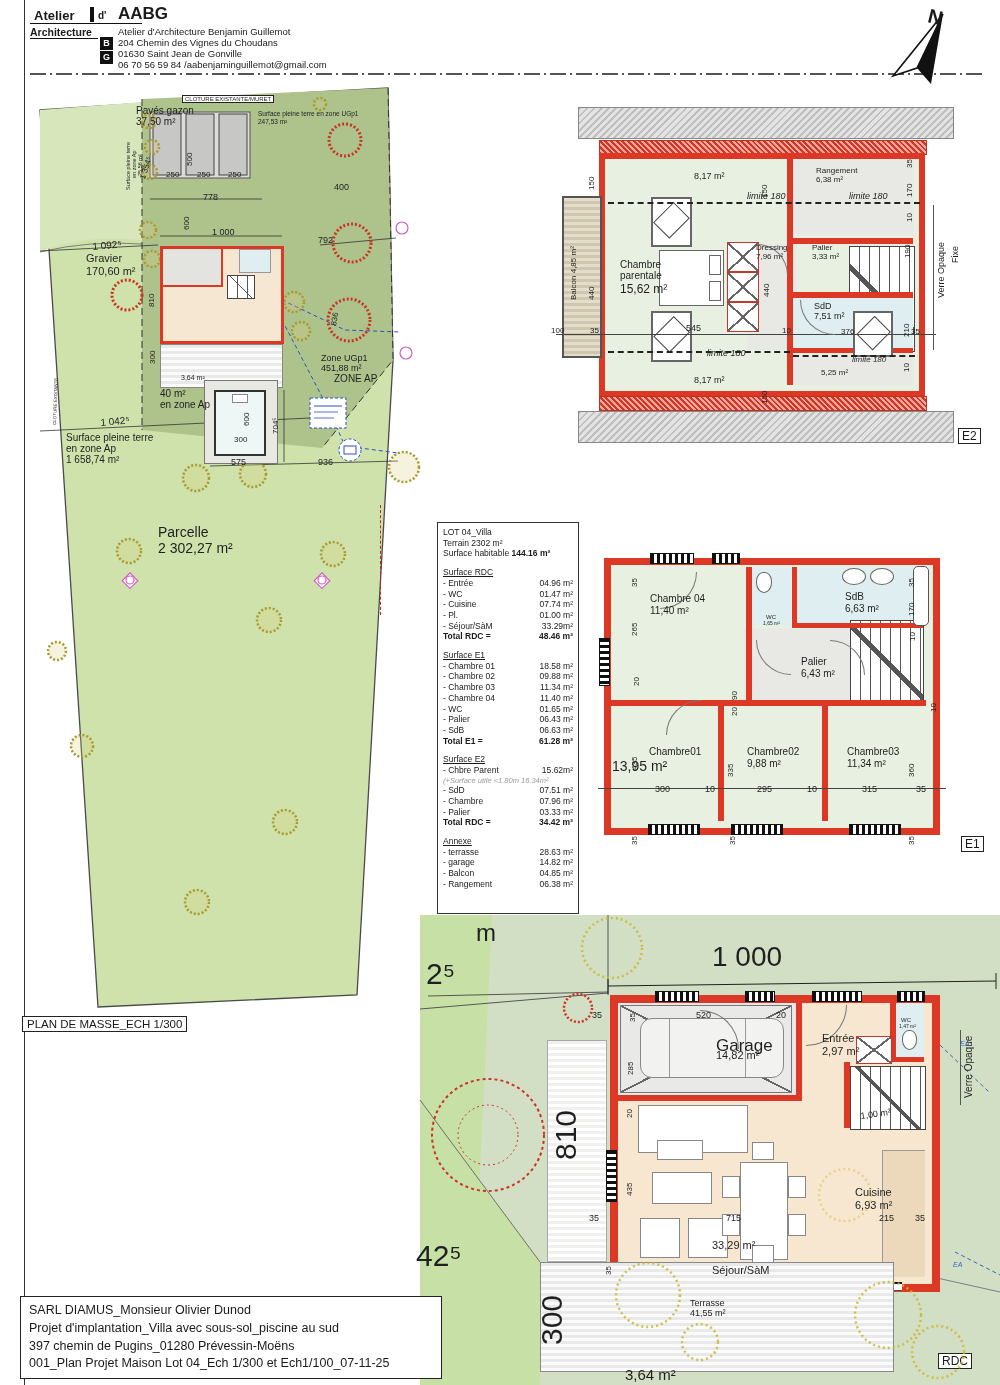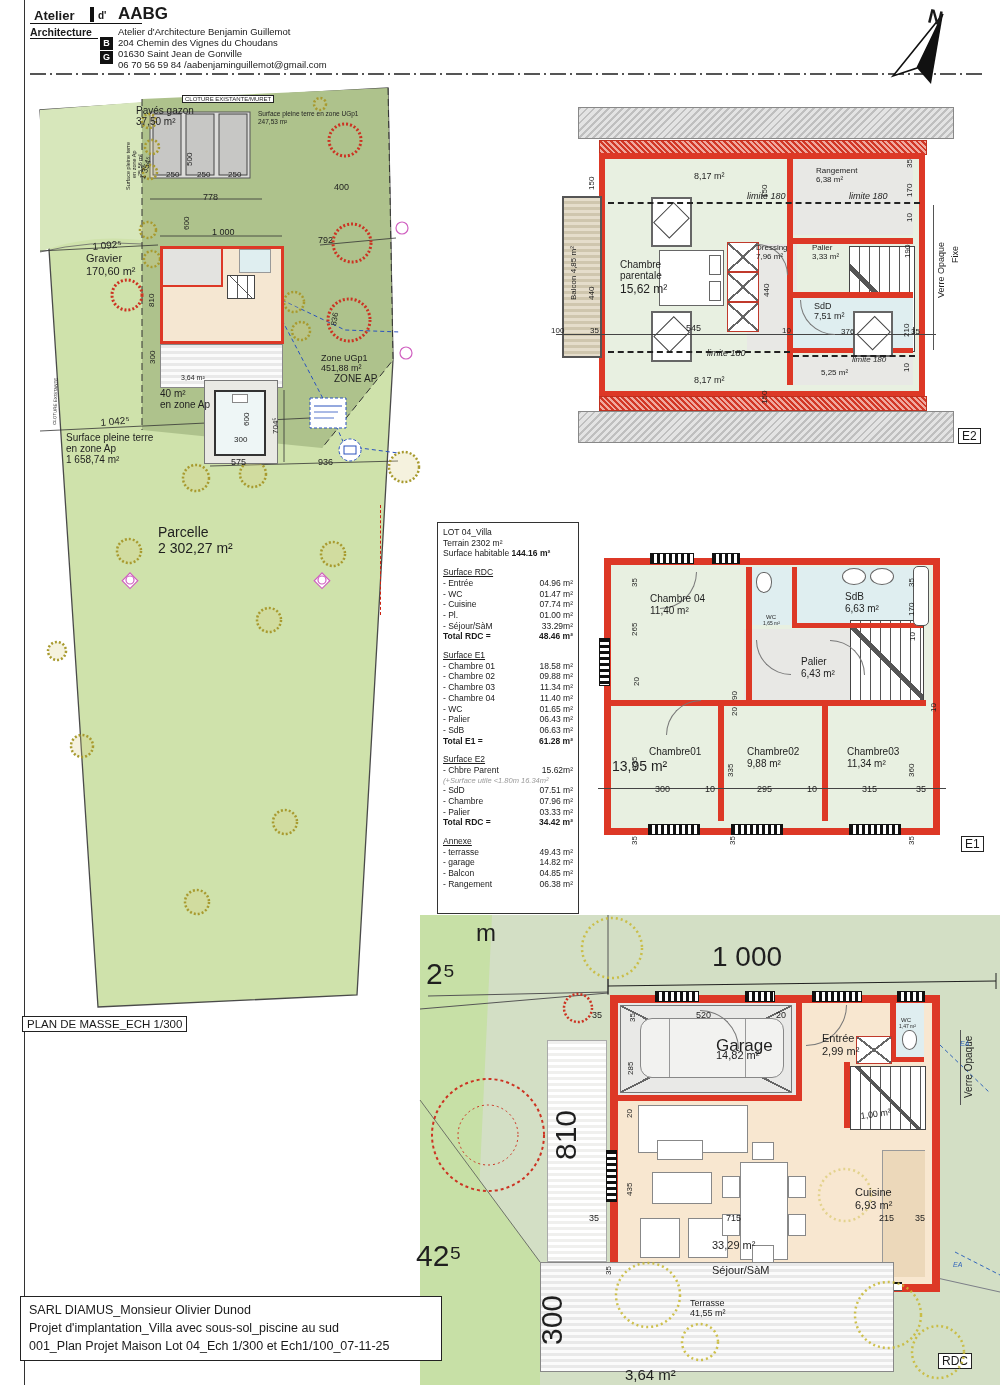--- a/index.html
+++ b/index.html
@@ -392,40 +392,41 @@
           <span>- Palier</span>
           <span>03.33 m²</span>
         </div>
         <div class="trow tbold">
           <span>Total RDC =</span>
           <span>34.42 m²</span>
         </div>
         <div class="thead">Annexe</div>
         <div class="trow">
           <span>- terrasse</span>
-          <span>49.43 m²</span>
+          <span>28.63 m²</span>
         </div>
         <div class="trow">
           <span>- garage</span>
           <span>14.82 m²</span>
         </div>
         <div class="trow">
           <span>- Balcon</span>
           <span>04.85 m²</span>
         </div>
         <div class="trow">
           <span>- Rangement</span>
           <span>06.38 m²</span>
         </div>
       </div>
   </div>
 
   <div id="footer-box" class="abs" style="left:20px;top:1296px;width:404px;">
     <div>SARL DIAMUS_Monsieur Olivier Dunod</div>
     <div>Projet d'implantation_Villa avec sous-sol_piscine au sud</div>
+    <div>397 chemin de Pugins_01280 Prévessin-Moëns</div>
     <div>001_Plan Projet Maison Lot 04_Ech 1/300 et Ech1/100_07-11-25</div>
   </div>
 
   <div id="labels" class="layer" style="width:1000px;height:1385px;">
       <span class="lbl" style="left: 182px; top: 95px; font-size: 6px; border: 1px solid rgb(34, 34, 34); background: rgb(255, 255, 255); padding: 0px 2px;">CLOTURE EXISTANTE/MURET</span>
       <span class="lbl" style="left: 136px; top: 106px; font-size: 10px;">Pavés gazon</span>
       <span class="lbl" style="left: 136px; top: 117px; font-size: 10px;">37,50 m²</span>
       <span class="lbl" style="left: 258px; top: 111px; font-size: 6.5px;">Surface pleine terre en zone UGp1</span>
       <span class="lbl" style="left: 258px; top: 119px; font-size: 6.5px;">247,53 m²</span>
       <span class="lbl" style="left: 126px; top: 190px; font-size: 5.5px; transform: rotate(-90deg);">Surface pleine terre</span>
@@ -545,21 +546,21 @@
       <span class="lbl" style="left: 550px; top: 1160px; font-size: 30px; transform: rotate(-90deg);">810</span>
       <span class="lbl" style="left: 536px; top: 1345px; font-size: 30px; transform: rotate(-90deg);">300</span>
       <span class="lbl" style="left: 592px; top: 1011px; font-size: 9px;">35</span>
       <span class="lbl" style="left: 629px; top: 1022px; font-size: 8px; transform: rotate(-90deg);">35</span>
       <span class="lbl" style="left: 696px; top: 1011px; font-size: 9px;">520</span>
       <span class="lbl" style="left: 776px; top: 1011px; font-size: 9px;">20</span>
       <span class="lbl" style="left: 627px; top: 1075px; font-size: 8px; transform: rotate(-90deg);">285</span>
       <span class="lbl" style="left: 716px; top: 1037px; font-size: 17px;">Garage</span>
       <span class="lbl" style="left: 716px; top: 1050px; font-size: 11px;">14,82 m²</span>
       <span class="lbl" style="left: 822px; top: 1033px; font-size: 11px;">Entrée</span>
-      <span class="lbl" style="left: 822px; top: 1046px; font-size: 11px;">2,99 m²</span>
+      <span class="lbl" style="left: 822px; top: 1046px; font-size: 11px;">2,97 m²</span>
       <span class="lbl" style="left: 901px; top: 1017px; font-size: 6px;">WC</span>
       <span class="lbl" style="left: 899px; top: 1024px; font-size: 5px;">1,47 m²</span>
       <span class="lbl" style="left: 964px; top: 1098px; font-size: 10px; transform: rotate(-90deg);">Verre Opaque</span>
       <span class="lbl" style="left: 860px; top: 1112px; font-size: 9px; transform: rotate(-8deg);">1,00 m²</span>
       <span class="lbl" style="left: 626px; top: 1118px; font-size: 8px; transform: rotate(-90deg);">20</span>
       <span class="lbl" style="left: 626px; top: 1196px; font-size: 8px; transform: rotate(-90deg);">435</span>
       <span class="lbl" style="left: 855px; top: 1187px; font-size: 11px;">Cuisine</span>
       <span class="lbl" style="left: 855px; top: 1200px; font-size: 11px;">6,93 m²</span>
       <span class="lbl" style="left: 726px; top: 1214px; font-size: 9px;">715</span>
       <span class="lbl" style="left: 879px; top: 1214px; font-size: 9px;">215</span>

